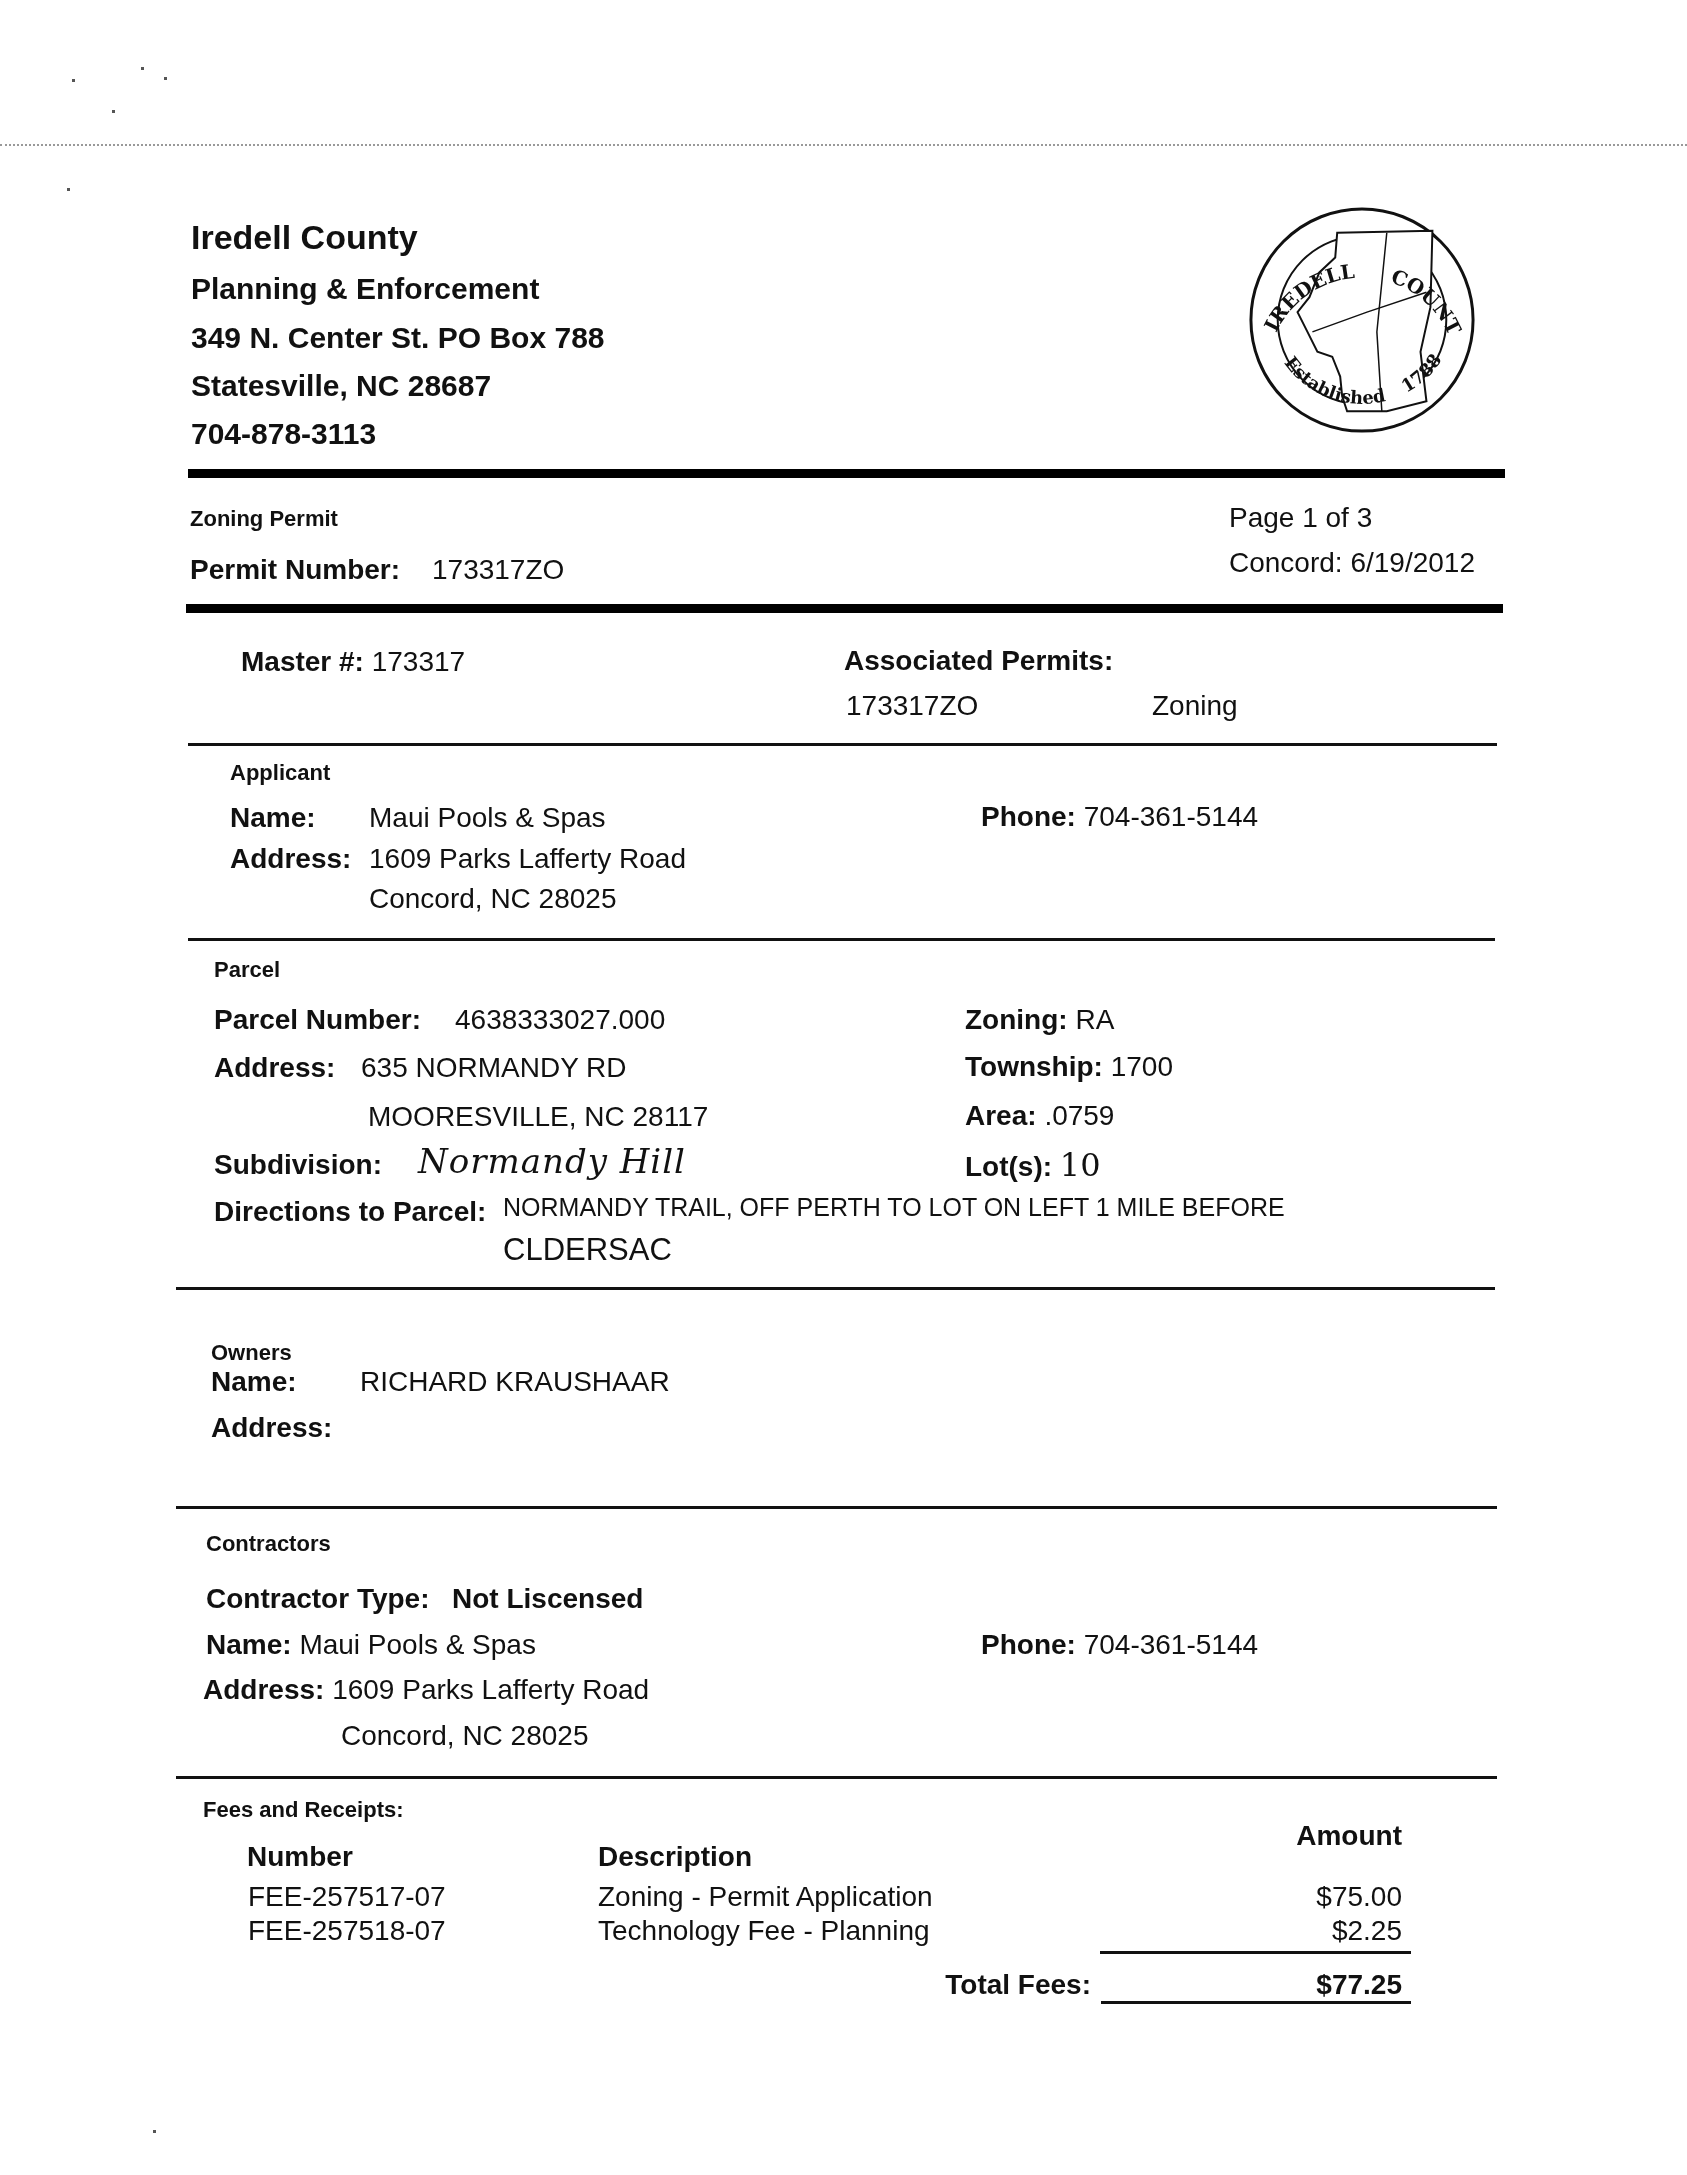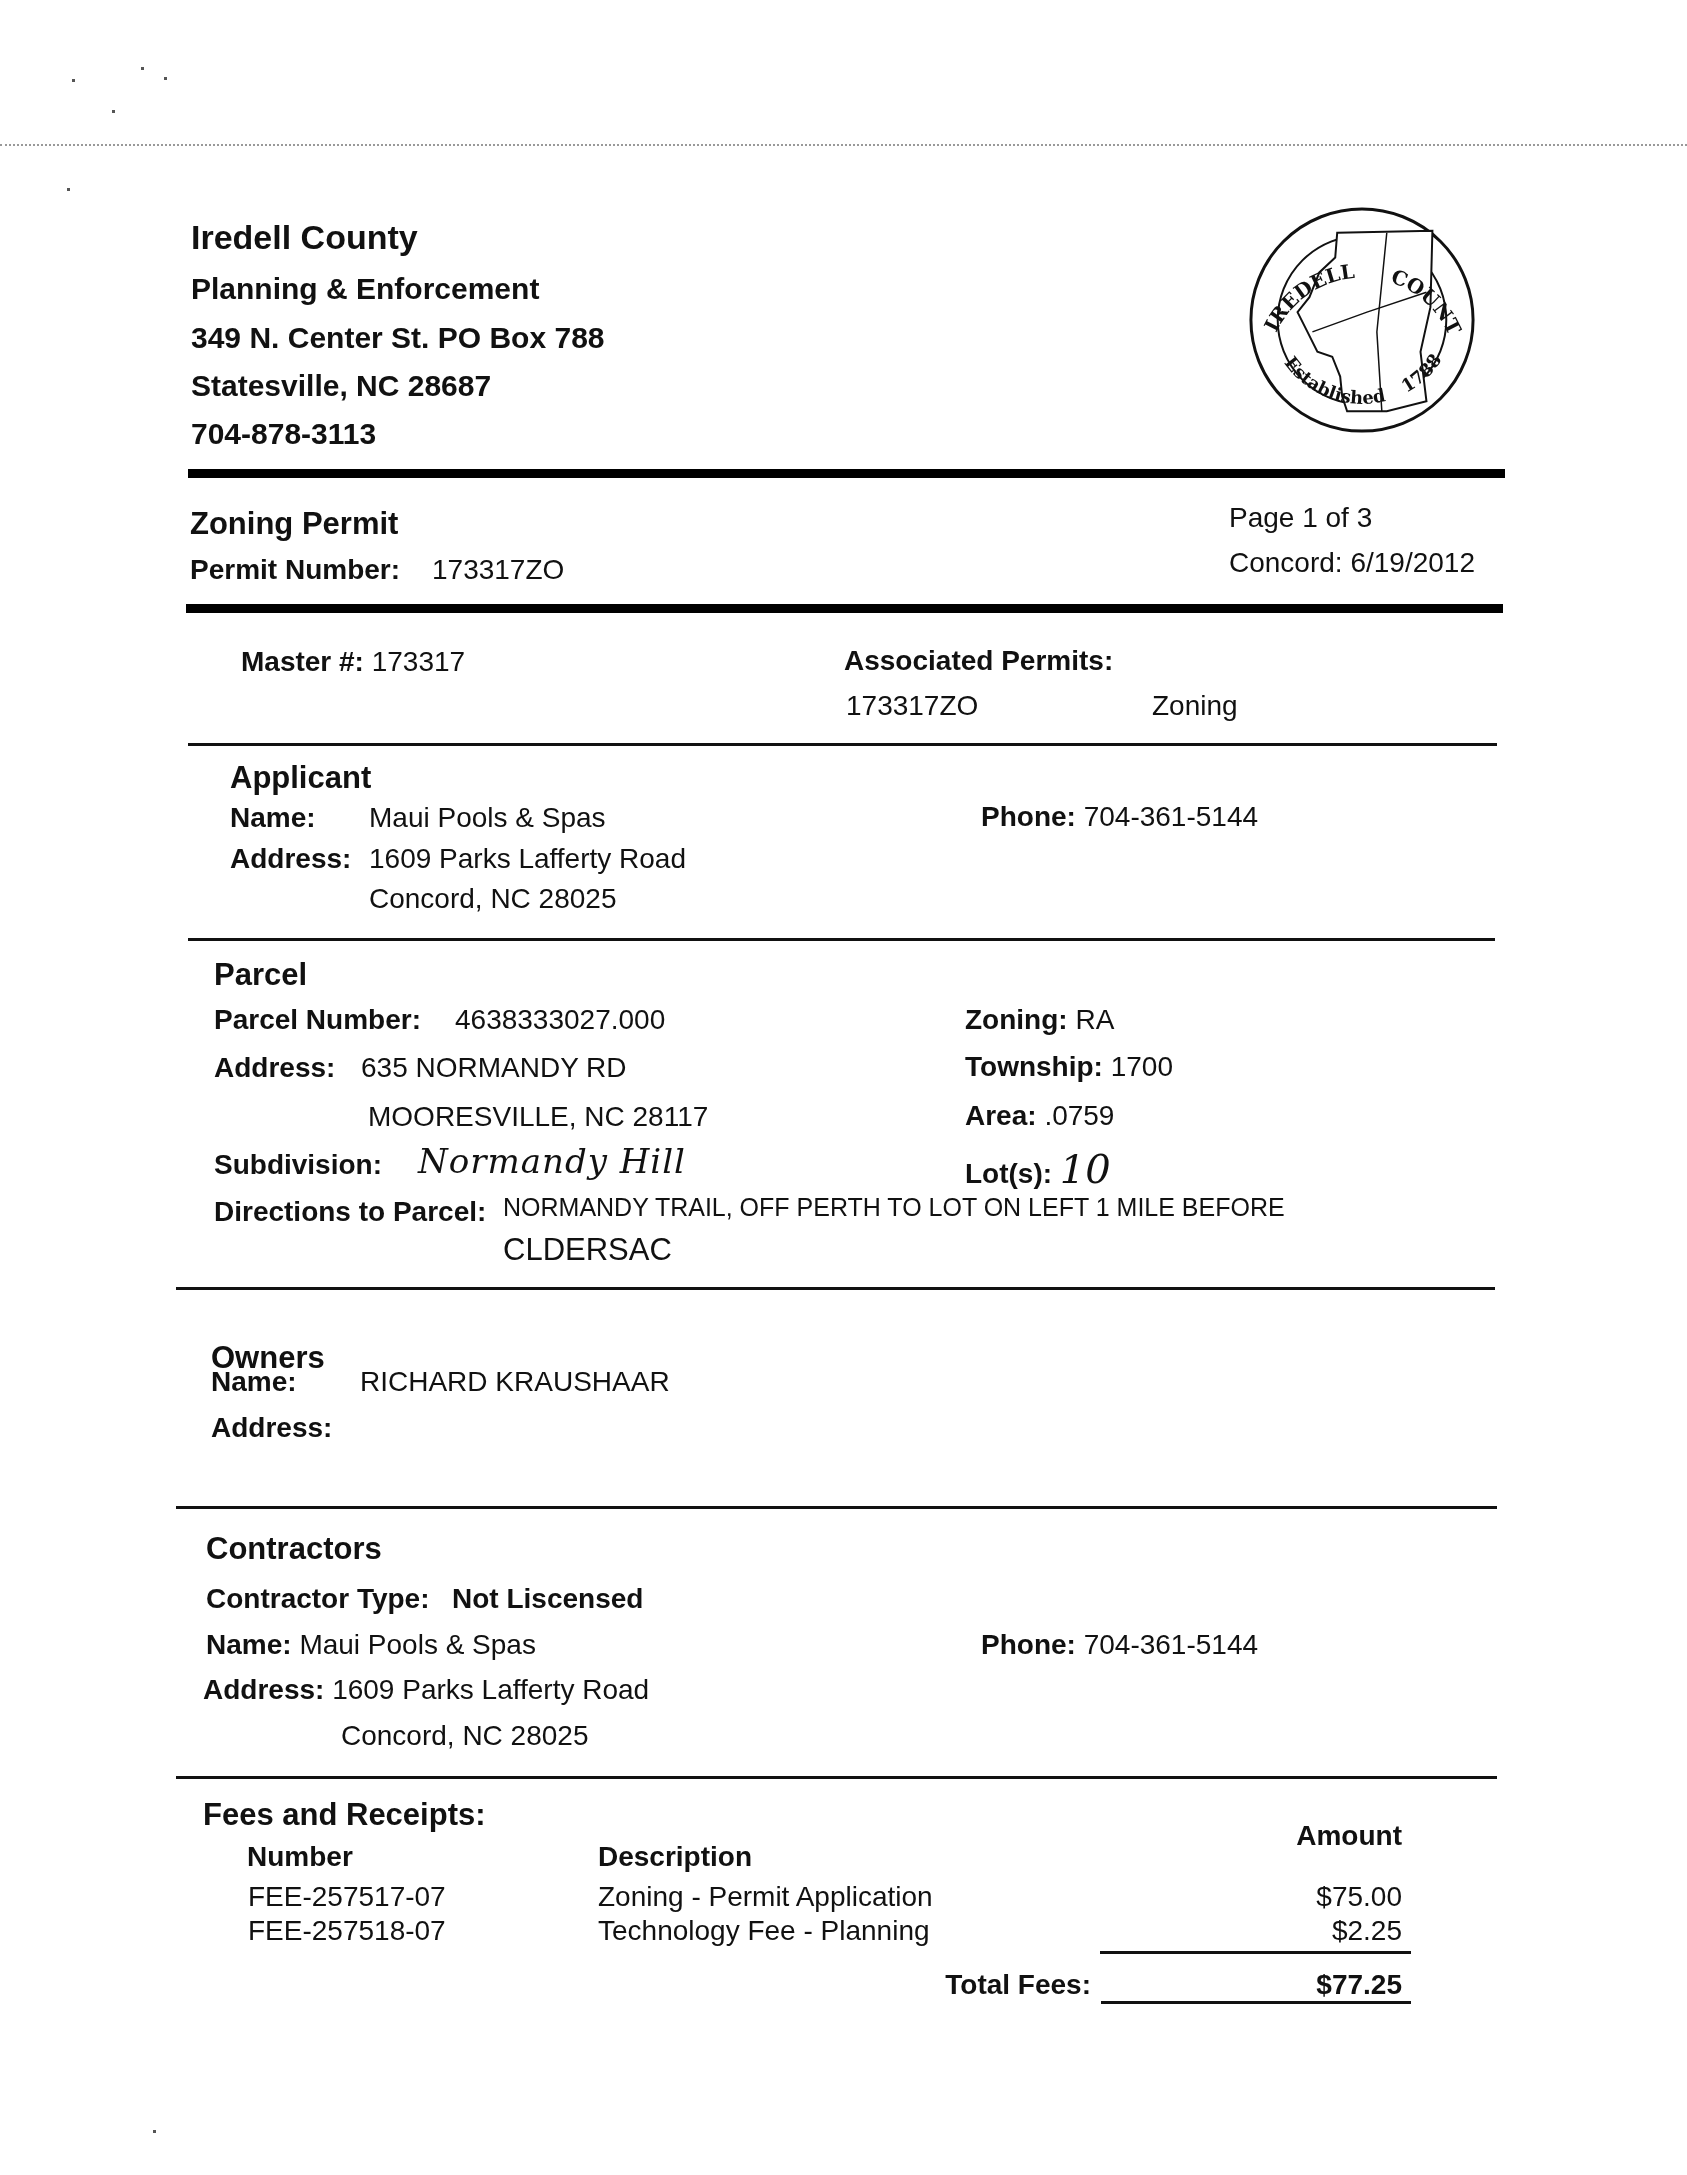--- a/index.html
+++ b/index.html
@@ -2,21 +2,21 @@
 <html><head>
 <meta charset="utf-8">
 <style>
   html, body { margin:0; padding:0; background:#fff; }
   body { width:1687px; height:2175px; position:relative; overflow:hidden; font-family:"Liberation Sans", sans-serif; color:#111; }
   .abs { position:absolute; white-space:nowrap; }
   .b { font-weight:bold; }
   .hdr { font-size:34px; font-weight:bold; }
   .hdr2 { font-size:30px; font-weight:bold; }
   .t { font-size:28px; }
-  .sec { font-size:31px; font-weight:bold; }
+  .sec { font-size:22px; font-weight:bold; }
   .rule-thick { position:absolute; height:9px; background:#000; }
   .rule { position:absolute; height:3px; background:#111; }
   .dotted { position:absolute; left:0; width:1687px; top:144px; border-top:2px dotted #999; }
   .speck { position:absolute; width:3px; height:3px; background:#555; }
   .lbl { font-weight:bold; }
   .right { text-align:right; }
 </style>
 </head>
 <body>
 
@@ -113,21 +113,21 @@
 <div class="abs t" style="left:965px;top:1051px;">
   <span class="lbl">Township:</span>
   <span>1700</span>
 </div>
 <div class="abs t" style="left:965px;top:1100px;">
   <span class="lbl">Area:</span>
   <span>.0759</span>
 </div>
 <div class="abs t" style="left:965px;top:1146px;">
   <span class="lbl">Lot(s):</span>
-  <span style="font-family:'DejaVu Serif', serif;font-style:italic;font-size:40px;">10</span>
+  <span style="font-family:'DejaVu Serif', serif;font-size:32px;">10</span>
 </div>
 
 <div class="rule" style="left:176px;width:1319px;top:1287px;"></div>
 
 <div class="abs sec" style="left:211px;top:1312px;margin-top:28px;">Owners</div>
 <div class="abs t b" style="left:211px;top:1366px;">Name:</div>
 <div class="abs t" style="left:360px;top:1366px;">RICHARD KRAUSHAAR</div>
 <div class="abs t b" style="left:211px;top:1412px;">Address:</div>
 <div class="abs t" style="left:360px;top:1412px;"></div>
 

